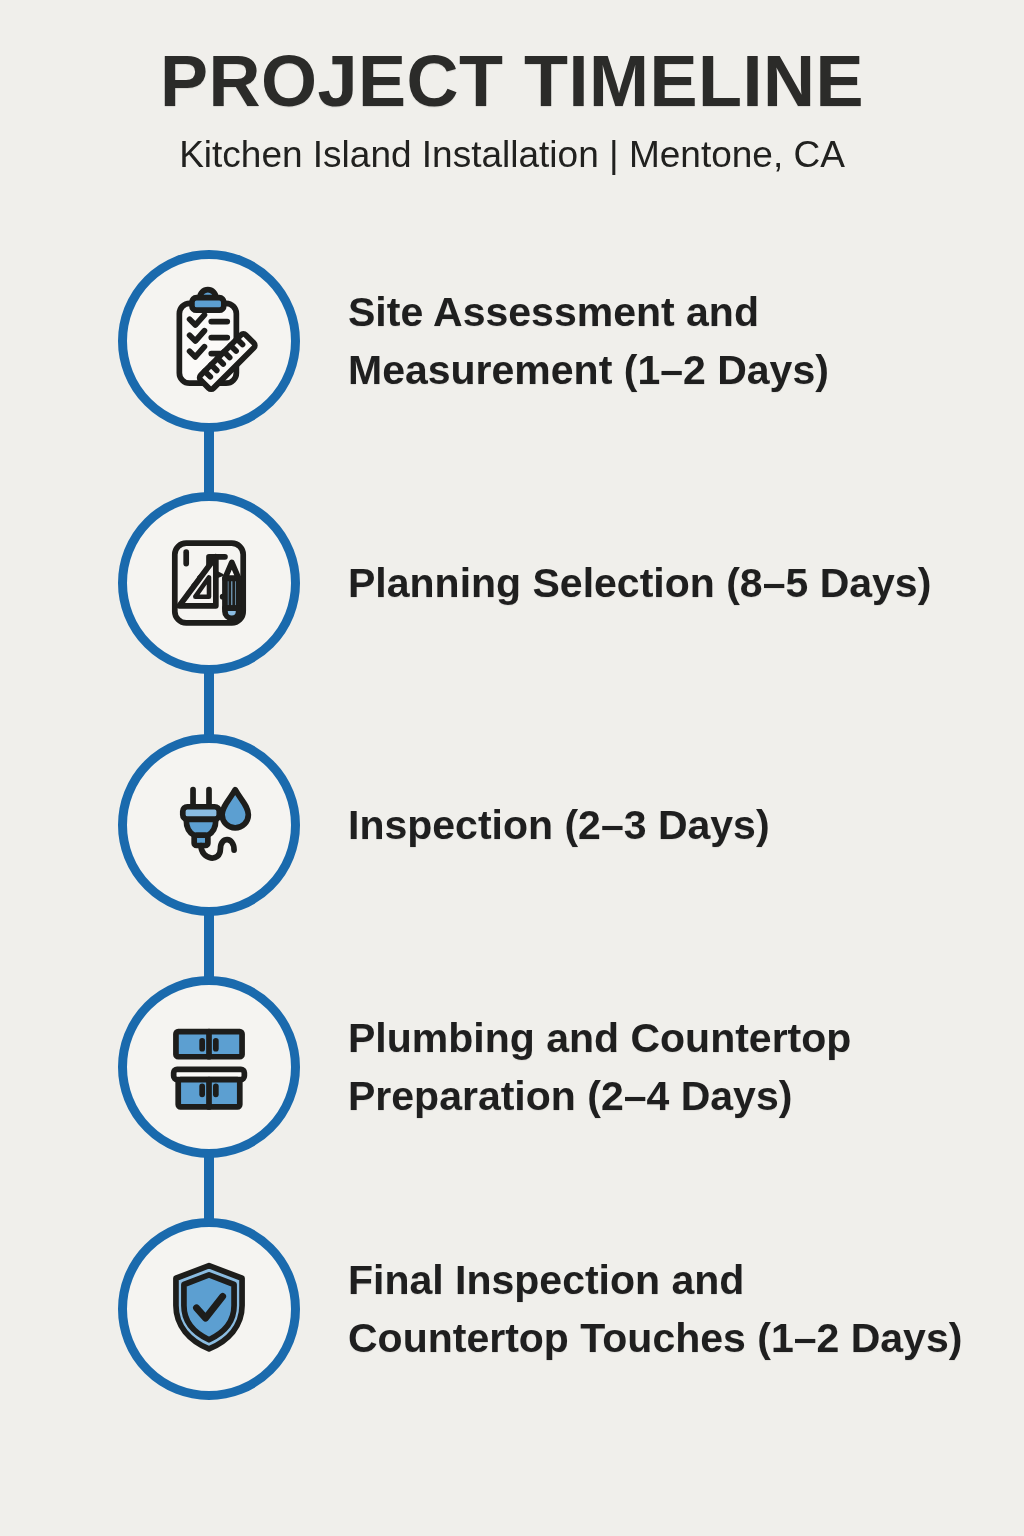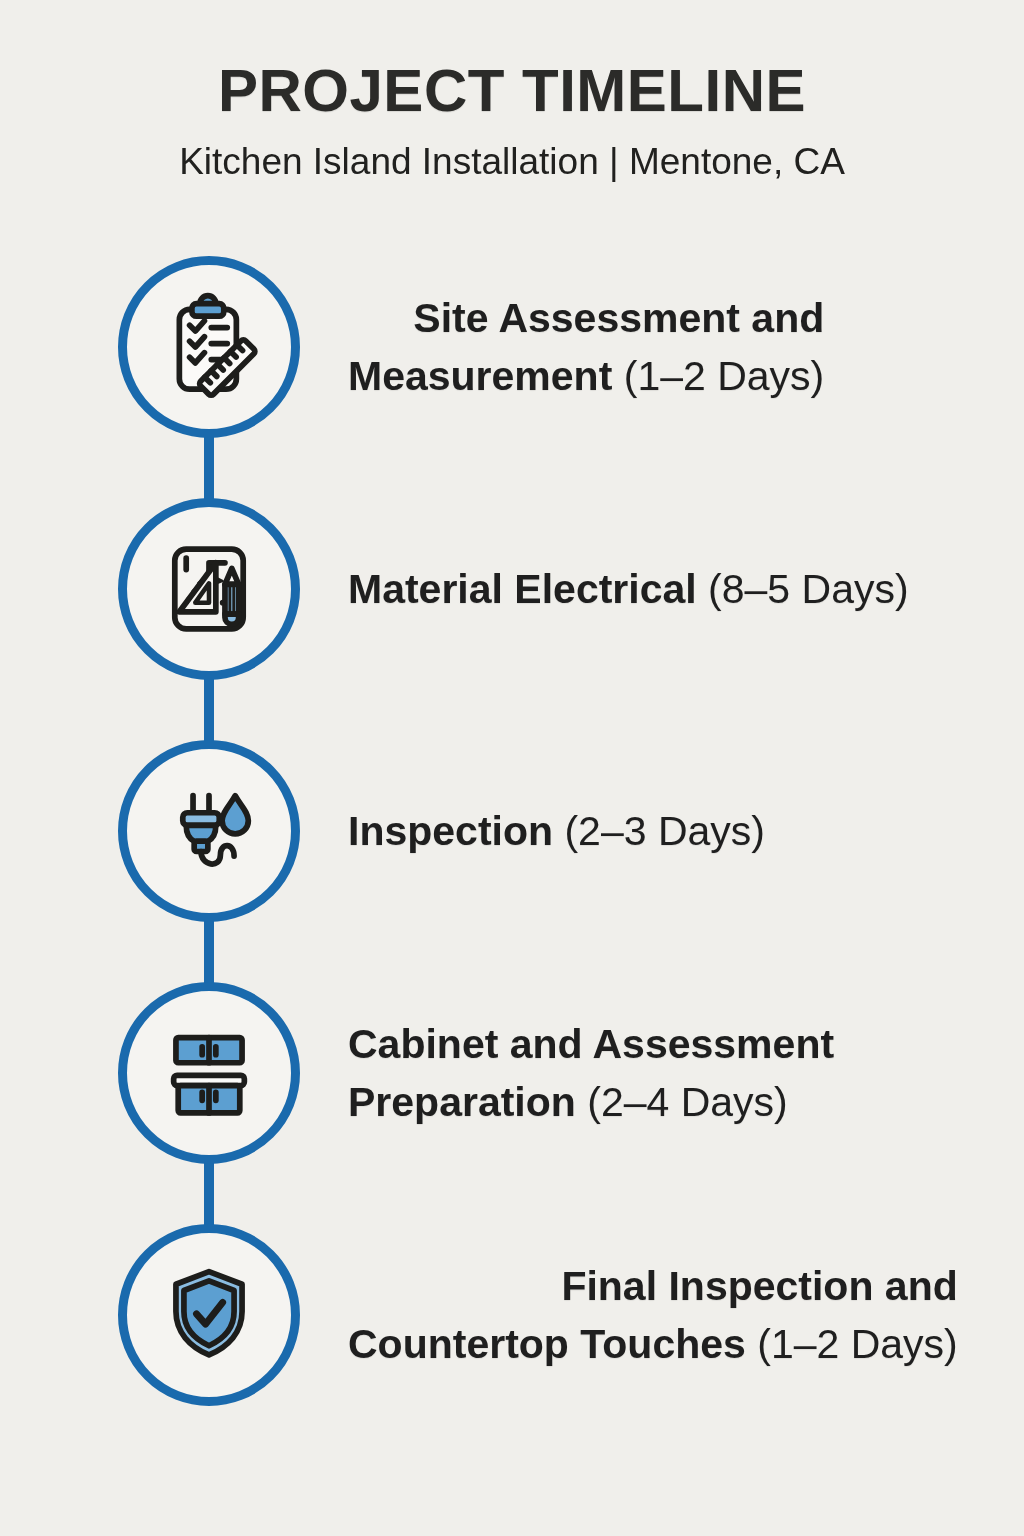--- a/index.html
+++ b/index.html
@@ -6,26 +6,26 @@
   body {
     width: 1024px;
     height: 1536px;
     background: #f0efeb;
     font-family: "Liberation Sans", sans-serif;
     color: #1f1f1f;
     overflow: hidden;
   }
   .header { text-align: center; padding-top: 42px; }
   .title {
-    font-size: 60px;
+    font-size: 72px;
     font-weight: bold;
     letter-spacing: 0.5px;
     color: #2b2b29;
     line-height: 1.1;
-    margin: 16px;
+    margin: 0;
     text-shadow: 0 1px 1px rgba(0,0,0,0.10);
   }
   .subtitle {
     font-size: 37px;
     margin-top: 12px;
     color: #21211f;
     line-height: 1.2;
   }
   .timeline { position: relative; margin-top: 42px; }
   .connector {
@@ -52,22 +52,22 @@
     position: relative;
     z-index: 1;
   }
   .icon { width: 114px; height: 114px; }
   .step-text {
     margin-left: 48px;
     font-size: 41px;
     line-height: 58px;
     text-shadow: 0 1px 1px rgba(0,0,0,0.08);
   }
-  .t-bold { font-weight: bold; text-align: right; }
-  .duration { font-weight: normal; }
+  .t-bold { font-weight: bold; }
+  .duration { font-weight: bold; }
 </style>
 </head>
 <body>
 
 <div class="header">
   <div class="title">PROJECT TIMELINE</div>
   <div class="subtitle">Kitchen Island Installation | Mentone, CA</div>
 </div>
 
 <div class="timeline">
@@ -123,21 +123,21 @@
           <path d="M68 37 L70 32 L72 37 Z" fill="#1d1d1b" stroke-width="2"></path>
           <rect x="64" y="46" width="12" height="26" fill="#8abce1"></rect>
           <line x1="68.3" y1="48" x2="68.3" y2="70" stroke-width="2.5"></line>
           <line x1="71.7" y1="48" x2="71.7" y2="70" stroke-width="2.5"></line>
           <path d="M64 72 h12 v3 a6 6 0 0 1 -12 0 Z" fill="#8abce1"></path>
         </g>
       </svg>
     </div>
     <div class="step-text">
       <div>
-        <span class="t-bold">Material Electrical</span>
+        <span class="t-bold">Planning Selection</span>
         <span class="duration">(8–5 Days)</span>
       </div>
     </div>
   </div>
 
   <div class="step">
     <div class="icon-circle">
       <svg class="icon" viewBox="0 0 100 100">
         <g stroke="#1d1d1b" stroke-width="5" stroke-linecap="round" stroke-linejoin="round">
           <path d="M36 19 v15 M50 19 v15" fill="none"></path>
@@ -167,21 +167,21 @@
           <line x1="56" y1="27" x2="56" y2="34"></line>
           <rect x="19" y="52" width="62" height="9" rx="3" fill="#fbfaf8"></rect>
           <rect x="23" y="61" width="54" height="24" rx="2" fill="#5c9fd1"></rect>
           <line x1="50" y1="61" x2="50" y2="85"></line>
           <line x1="44" y1="67" x2="44" y2="74"></line>
           <line x1="56" y1="67" x2="56" y2="74"></line>
         </g>
       </svg>
     </div>
     <div class="step-text">
-      <div class="t-bold">Cabinet and Assessment</div>
+      <div class="t-bold">Plumbing and Countertop</div>
       <div>
         <span class="t-bold">Preparation</span>
         <span class="duration">(2–4 Days)</span>
       </div>
     </div>
   </div>
 
   <div class="step">
     <div class="icon-circle">
       <svg class="icon" viewBox="0 0 100 100">

